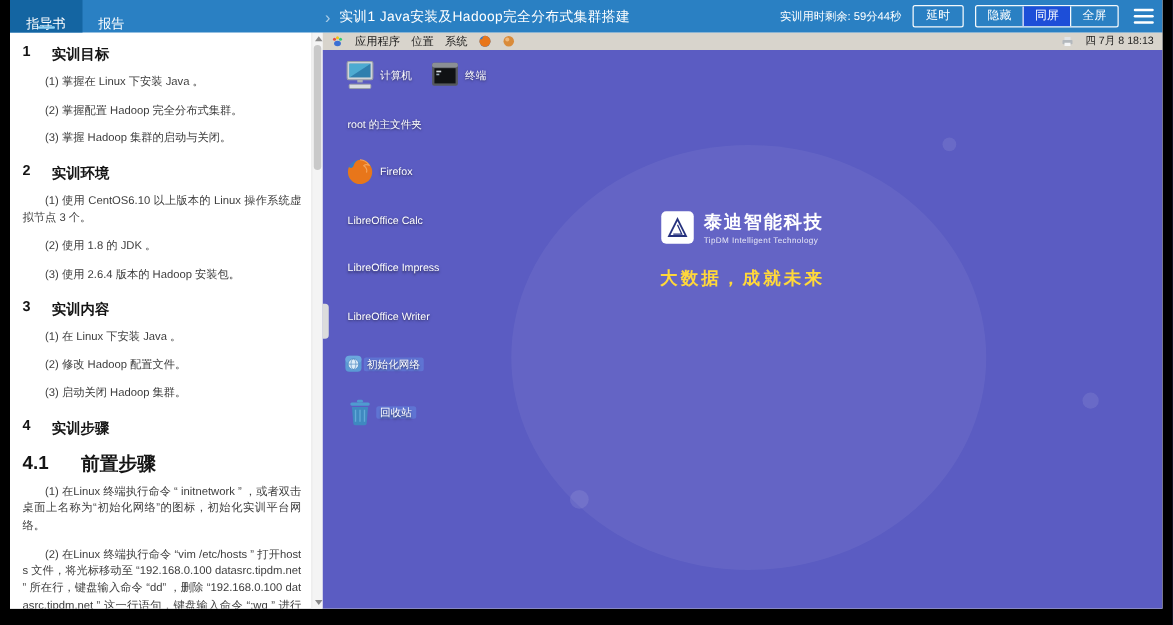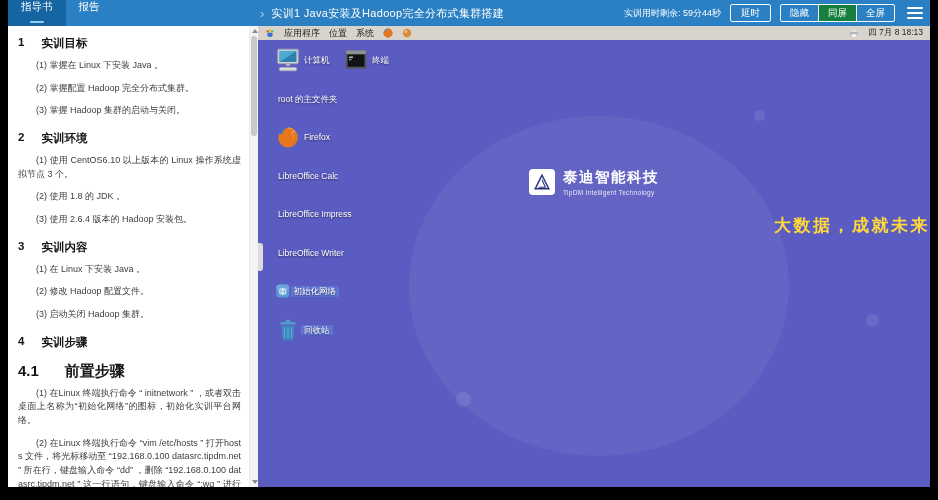--- a/index.html
+++ b/index.html
@@ -4,35 +4,35 @@
 <style>
   * { margin:0; padding:0; box-sizing:border-box; }
   html,body { width:938px; height:500px; background:#000; overflow:hidden;
     font-family:"Liberation Sans","DejaVu Sans",sans-serif; }
   .stage { position:relative; width:938px; height:500px; background:#000; overflow:hidden; }
   .window { position:absolute; left:8px; top:0; width:922px; height:487px; background:#fff; overflow:hidden; }
 
   
   .topbar { position:absolute; top:0; left:0; right:0; height:26px; background:#2a80c3; color:#fff; z-index:20; }
   .tabs { position:absolute; left:0; top:0; height:26px; display:flex; align-items:stretch; }
-  .tab { display:flex; align-items:flex-start; padding:0 13px; font-size:10.5px; position:relative; cursor:pointer; }
+  .tab { display:flex; align-items:flex-end; padding:0 13px; font-size:10.5px; position:relative; cursor:pointer; }
   .tab.active { background:#1465a2; }
   .tab.active .tab-underline { position:absolute; bottom:3px; left:50%; transform:translateX(-50%);
     width:14px; height:2px; background:#8fd0f2; border-radius:1px; }
   .title-wrap { position:absolute; left:252px; top:0; height:26px; display:flex; align-items:center; gap:7px; }
   .crumb-chevron { color:rgba(255,255,255,.6); font-size:13px; line-height:1; }
   .page-title { font-size:11px; letter-spacing:.3px; }
   .topbar-right { position:absolute; right:7px; top:0; height:26px; display:flex; align-items:center; gap:9px; }
   .timer { font-size:9px; }
   .btn { border:1px solid rgba(255,255,255,.95); border-radius:2px; padding:2.5px 10px; font-size:9.5px;
     line-height:1.15; cursor:pointer; background:transparent; color:#fff; }
   .btn-group { display:flex; border:1px solid rgba(255,255,255,.95); border-radius:2px; overflow:hidden; }
   .seg { padding:2.5px 9px; font-size:9.5px; line-height:1.15; border-left:1px solid rgba(255,255,255,.95); cursor:pointer; }
   .seg:first-child { border-left:none; }
-  .seg.active { background:#15803d; }
+  .seg.active { background:#1d4ed8; }
   .hamburger { width:16px; height:12px; display:flex; flex-direction:column; justify-content:space-between;
     margin-left:3px; cursor:pointer; }
   .hamburger i { display:block; height:2px; background:#fff; border-radius:1px; }
 
   
   .docpanel { position:absolute; left:0; top:26px; width:250px; bottom:0; background:#fff; }
   .doc-body { position:absolute; left:0; top:0; right:9px; bottom:0; padding:8px 8px 0 10px;
     overflow:hidden; font-size:9px; color:#3d3d3d; }
   .doc-h1 { display:flex; gap:17px; font-size:11.5px; font-weight:bold; color:#141414; margin:13px 0 8px; }
   .doc-h1:first-child { margin-top:2px; }
@@ -76,21 +76,21 @@
   .brand { position:absolute; left:0; right:0; top:128px; text-align:center; z-index:2; }
   .brand-row { display:flex; justify-content:center; align-items:center; gap:8px; }
   .brand-logo { width:26px; height:26px; background:#fff; border-radius:4px;
     display:flex; align-items:center; justify-content:center; }
   .brand-logo svg { width:18px; height:18px; }
   .brand-names { text-align:left; }
   .brand-cn { font-size:14.5px; font-weight:bold; letter-spacing:1.5px; color:#fff; }
   .brand-en { font-size:6.5px; color:rgba(255,255,255,.85); letter-spacing:.3px; margin-top:2px; }
   .brand-headline { margin-top:42px; font-size:28px; line-height:34px; letter-spacing:5px;
     color:#fff; font-weight:300; }
-  .brand-slogan { margin-top:18px; font-size:17px; color:#ffd83a; letter-spacing:2.5px; font-weight:bold;text-align:right; }
+  .brand-slogan { margin-top:18px; font-size:14px; color:#ffd83a; letter-spacing:2.5px; font-weight:bold; }
 </style>
 </head>
 <body>
 
 <div class="stage">
   <div class="window">
 
     <div class="topbar">
       <div class="tabs">
         <div class="tab active">

